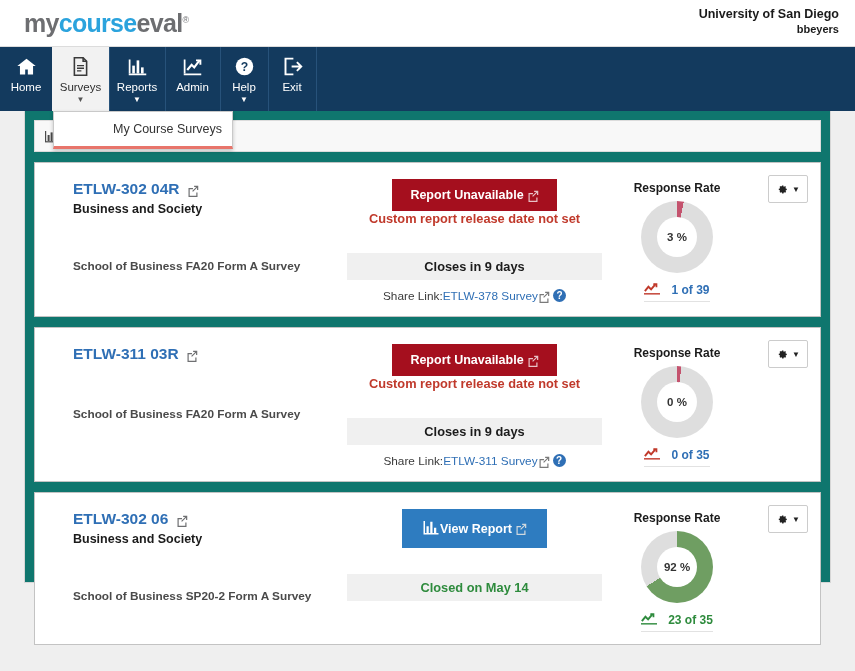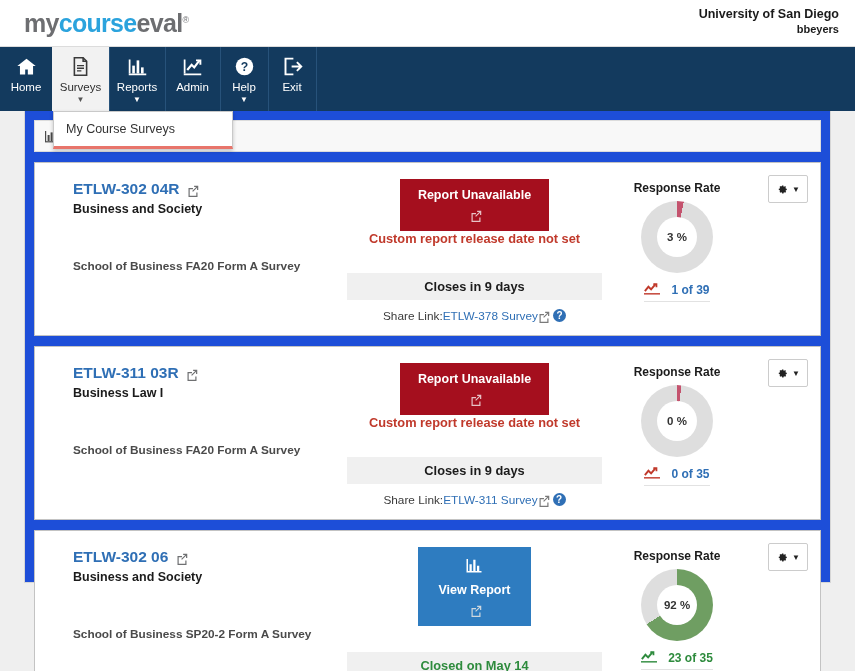--- a/index.html
+++ b/index.html
@@ -64,29 +64,30 @@
   .navitem svg { fill:#ffffff; }
 
   
   .dropdown {
     position:absolute; left:53px; top:111px; width:180px;
     background:#ffffff;
     border:1px solid #c9c9c9;
     border-bottom:3px solid #e8756b;
     box-shadow:0 2px 4px rgba(0,0,0,.22);
     z-index:20;
+    padding-left:47px;
   }
   .dropdown .ditem {
     padding:10px 12px; font-size:12.5px; color:#333; cursor:pointer; white-space:nowrap;
   }
 
   
   .content {
     position:absolute; left:24px; top:111px; width:807px; height:472px;
-    background:#1d4ed8; border:1px solid #d6d6d6; border-top:none;
+    background:#0f766e; border:1px solid #d6d6d6; border-top:none;
   }
   .toolbar {
     margin:9px 9px 0 9px; height:32px;
     background:#f8f8f8; border:1px solid #dcdcdc;
     display:flex; align-items:center; padding-left:10px;
   }
   .toolbar .tb-icon { display:flex; align-items:center; }
 
   .cards { padding:10px 9px 0 9px; }
 
@@ -108,23 +109,22 @@
     display:inline-block; cursor:pointer;
   }
   .course-title { font-size:12.5px; font-weight:bold; color:#1b1b1b; margin-top:3px; }
   .course-form { font-size:11.8px; font-weight:bold; color:#4a4a4a; margin-top:43px; }
   .card.c3 .course-form { margin-top:43px; }
 
   
   .col-mid { width:255px; text-align:center; padding-top:2px; }
   .btn {
     display:inline-flex; align-items:center; justify-content:center;
-    gap:6px;
     font-size:12.5px; font-weight:bold; color:#ffffff;
-    border:none; cursor:pointer;flex-direction:column;
+    border:none; cursor:pointer;
   }
   .btn-unavail { background:#a50f1e; padding:9px 18px; }
   .btn-view { background:#2e7cc0; padding:9px 20px; }
   .note-red {
     color:#c0392b; font-size:12.8px; font-weight:bold; 
   }
   .closes {
     background:#f0f0f0; font-size:12.8px; font-weight:bold; color:#1b1b1b;
     padding:6px 0; margin-top:27px;
   }
@@ -336,21 +336,20 @@
   </div>
         <div class="card">
     <div class="col-left">
       <div class="course-code">
         <span>ETLW-311 03R</span>
         <span class="ext"><svg width="12" height="12" viewBox="0 0 16 16" style="vertical-align:middle">
                   <path d="M2 4 h6 v1.6 H3.6 v8.8 h8.8 V10 H14 v6 H2 Z" fill="#6f7072"></path>
                   <path d="M9.5 1 H15 v5.5 h-1.6 V3.7 L8 9.1 6.9 8 12.3 2.6 H9.5 Z" fill="#6f7072"></path>
                 </svg></span>
       </div>
-      <div class="course-title">Business Law I</div>
       <div class="course-form">School of Business FA20 Form A Survey</div>
     </div>
 
     <div class="col-mid">
       <button class="btn btn-unavail">
         <span>Report Unavailable</span>
               <span class="ext"><svg width="12" height="12" viewBox="0 0 16 16" style="vertical-align:middle">
                   <path d="M2 4 h6 v1.6 H3.6 v8.8 h8.8 V10 H14 v6 H2 Z" fill="#e8c2c6"></path>
                   <path d="M9.5 1 H15 v5.5 h-1.6 V3.7 L8 9.1 6.9 8 12.3 2.6 H9.5 Z" fill="#e8c2c6"></path>
                 </svg></span>

